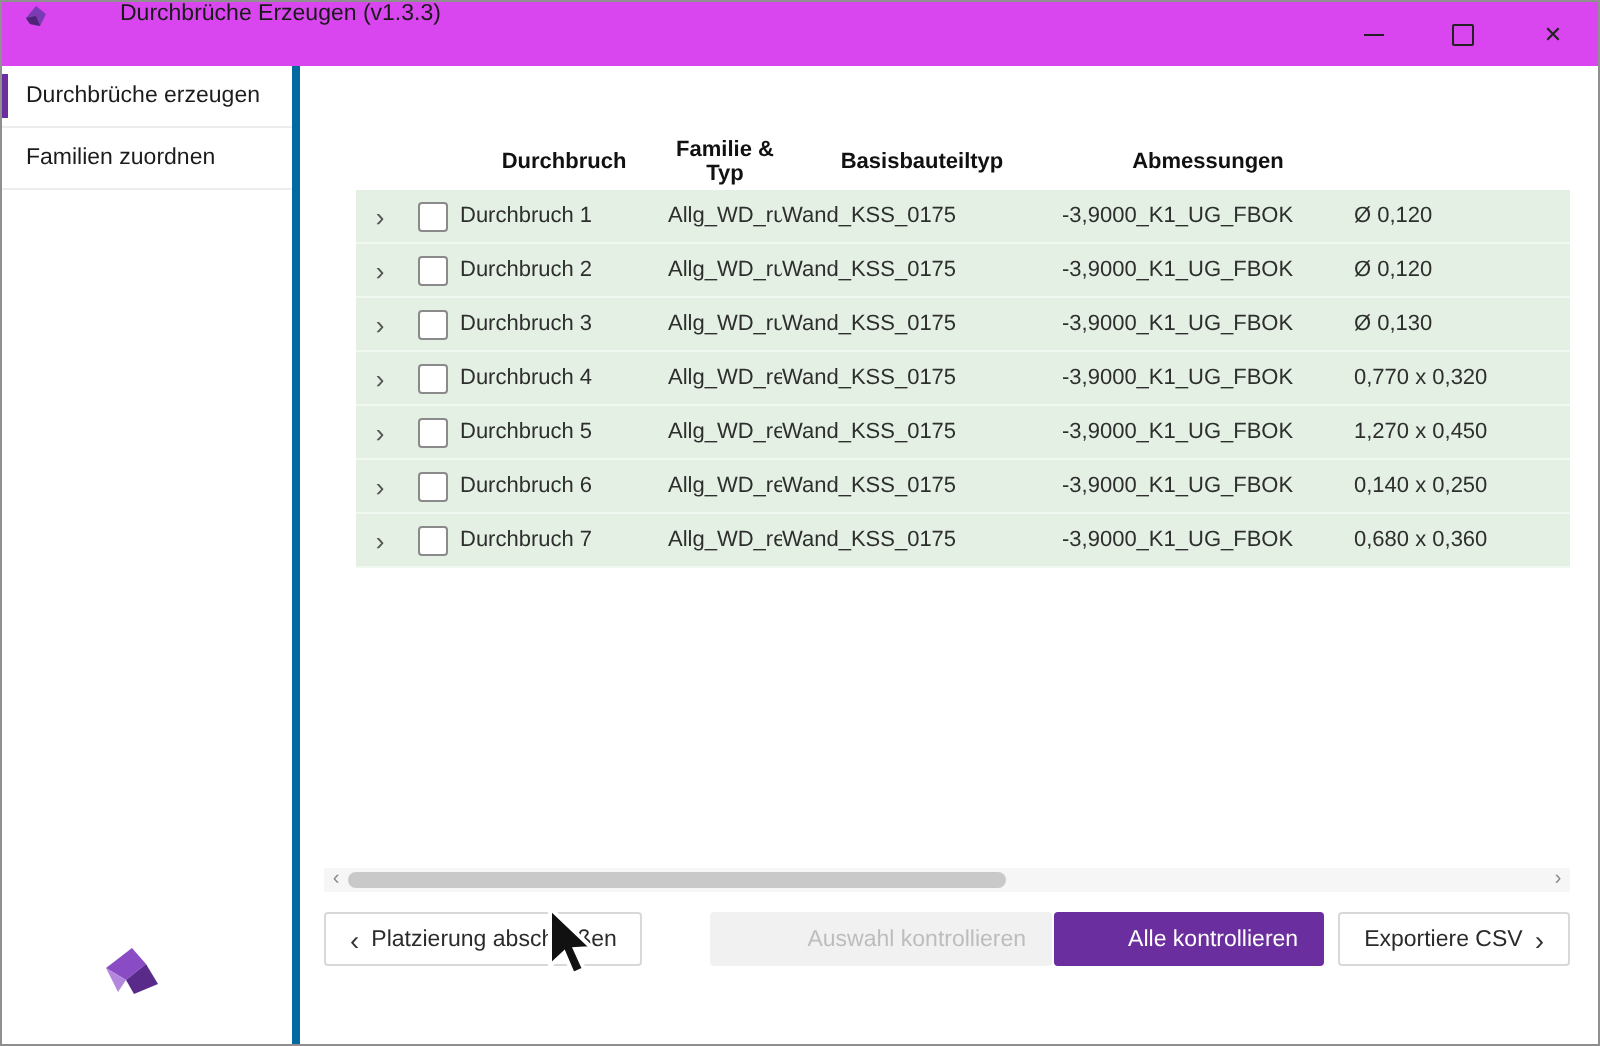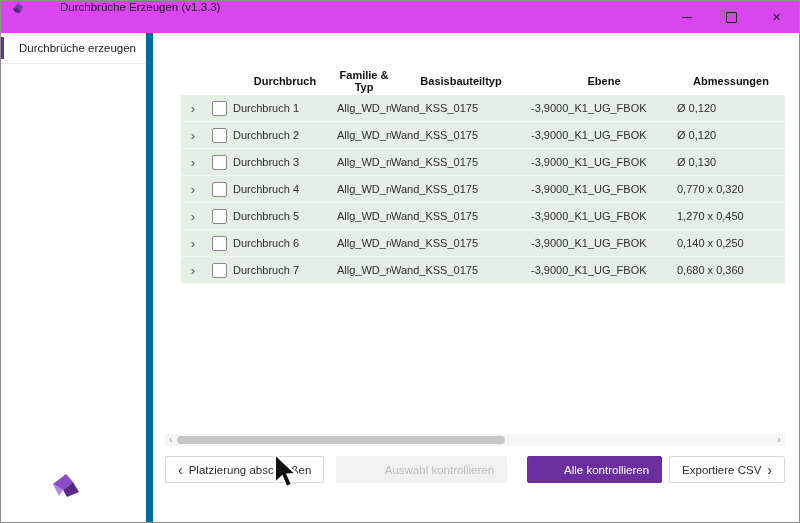--- a/index.html
+++ b/index.html
@@ -7,21 +7,21 @@
   
   .titlebar{position:absolute;left:0;top:0;right:0;height:32px;background:#d946ef;display:flex;align-items:flex-start;gap:27px;}
   .app-icon{width:14px;height:14px;margin:0 8px 0 10px;display:inline-block;}
   .title{font-size:11.5px;color:#1a1a1a;}
   .win-controls{margin-left:auto;display:flex;height:32px;}
   .wbtn{width:45px;height:32px;display:flex;align-items:center;justify-content:center;font-size:11px;color:#222;cursor:default;}
   .min-glyph{display:inline-block;width:10px;height:1px;background:#222;}
   .max-glyph{display:inline-block;width:9px;height:9px;border:1px solid #222;border-radius:1px;}
   
   .bodywrap{position:absolute;left:0;top:32px;right:0;bottom:0;display:flex;}
-  .sidebar{position:relative;width:145px;background:#ffffff;border-right:7px solid #0369a1;flex:none;text-align:right;}
+  .sidebar{position:relative;width:145px;background:#ffffff;border-right:4px solid #0369a1;flex:none;}
   .side-item{position:relative;padding:9px 10px 9px 12px;font-size:11.5px;color:#1c1c1c;border-bottom:1px solid #ededed;cursor:default;}
   .side-item.active::before{content:"";position:absolute;left:0;top:4px;bottom:4px;width:3px;background:var(--accent);}
   .side-logo{position:absolute;left:48px;bottom:22px;width:34px;height:30px;}
   .content{position:relative;flex:1;background:#ffffff;}
   .page-title{position:absolute;left:12px;top:6px;font-size:19px;font-weight:400;color:#3d3d3d;margin:0;}
   
   .table{position:absolute;left:28px;right:14px;top:34px;}
   .thead,.trow{display:grid;grid-template-columns:24px 28px 104px 1fr 140px 146px 108px;align-items:center;}
   .thead{height:28px;background:#ffffff;font-size:11px;font-weight:bold;color:#111;}
   .thead .hc{text-align:center;}
@@ -32,21 +32,21 @@
   
   .hscroll{position:absolute;left:12px;right:14px;top:401px;height:12px;display:flex;align-items:center;background:#f6f6f6;}
   .hscroll .arr{width:12px;text-align:center;font-size:10px;color:#8a8a8a;line-height:12px;}
   .hscroll .track{flex:1;height:12px;position:relative;}
   .hscroll .thumb{position:absolute;left:0;top:2px;height:8px;width:55%;background:#c9c9c9;border-radius:4px;}
   
   .footer{position:absolute;left:12px;right:14px;top:423px;height:27px;display:flex;align-items:center;}
   .btn{height:27px;border-radius:2px;font-size:11.5px;font-family:inherit;display:inline-flex;align-items:center;gap:6px;padding:0 12px;cursor:default;}
   .btn.outline{background:#fff;border:1px solid #d8d8d8;color:#2b2b2b;}
   .btn.disabled{background:#f1f1f1;border:1px solid #f1f1f1;color:#bdbdbd;margin-left:auto;padding-left:48px;}
-  .btn.primary{background:var(--accent);border:1px solid var(--accent);color:#fff;margin-left:20px;padding-left:36px;}
+  .btn.primary{background:var(--accent);border:1px solid var(--accent);color:#fff;margin-left:1px;padding-left:36px;}
   .btn.outline.export{margin-left:7px;justify-content:space-between;}
   .chev{font-size:14px;line-height:1;color:#333;}
   
   .cursor{position:absolute;left:270px;top:452px;width:30px;height:38px;pointer-events:none;z-index:50;}
 </style>
 </head>
 <body>
 
 <div class="window">
 
@@ -70,39 +70,41 @@
         </div>
     </div>
   </div>
 
   <div class="bodywrap">
 
     <aside class="sidebar">
       <div class="side-item active">
         <span>Durchbrüche erzeugen</span>
       </div>
+      <div class="side-item">
+        <span>Familien zuordnen</span>
+      </div>
       <div class="side-logo">
         <svg viewBox="0 0 34 30" width="34" height="30">
           <path d="M4 14 L17 4 L24 12 L14 20 Z" fill="#8a4cc4"></path>
           <path d="M14 20 L24 12 L30 22 L18 27 Z" fill="#5a2a8a"></path>
           <path d="M4 14 L14 20 L10 26 Z" fill="#b287dd"></path>
         </svg>
       </div>
     </aside>
 
     <main class="content">
 
       <div class="table">
         <div class="thead">
           <span></span>
             <span></span>
           <span class="hc">Durchbruch</span>
           <span class="hc">Familie &amp; Typ</span>
           <span class="hc">Basisbauteiltyp</span>
-          <span class="hc">Ebene</span>
           <span class="hc">Abmessungen</span>
         </div>
         <div class="tbody">
   <div class="trow">
     <span class="chevron">›</span>
     <span class="cb"></span>
     <span class="c">Durchbruch 1</span>
     <span class="c">Allg_WD_rund - Kälte</span>
     <span class="c">Wand_KSS_0175</span>
     <span class="c">-3,9000_K1_UG_FBOK</span>

